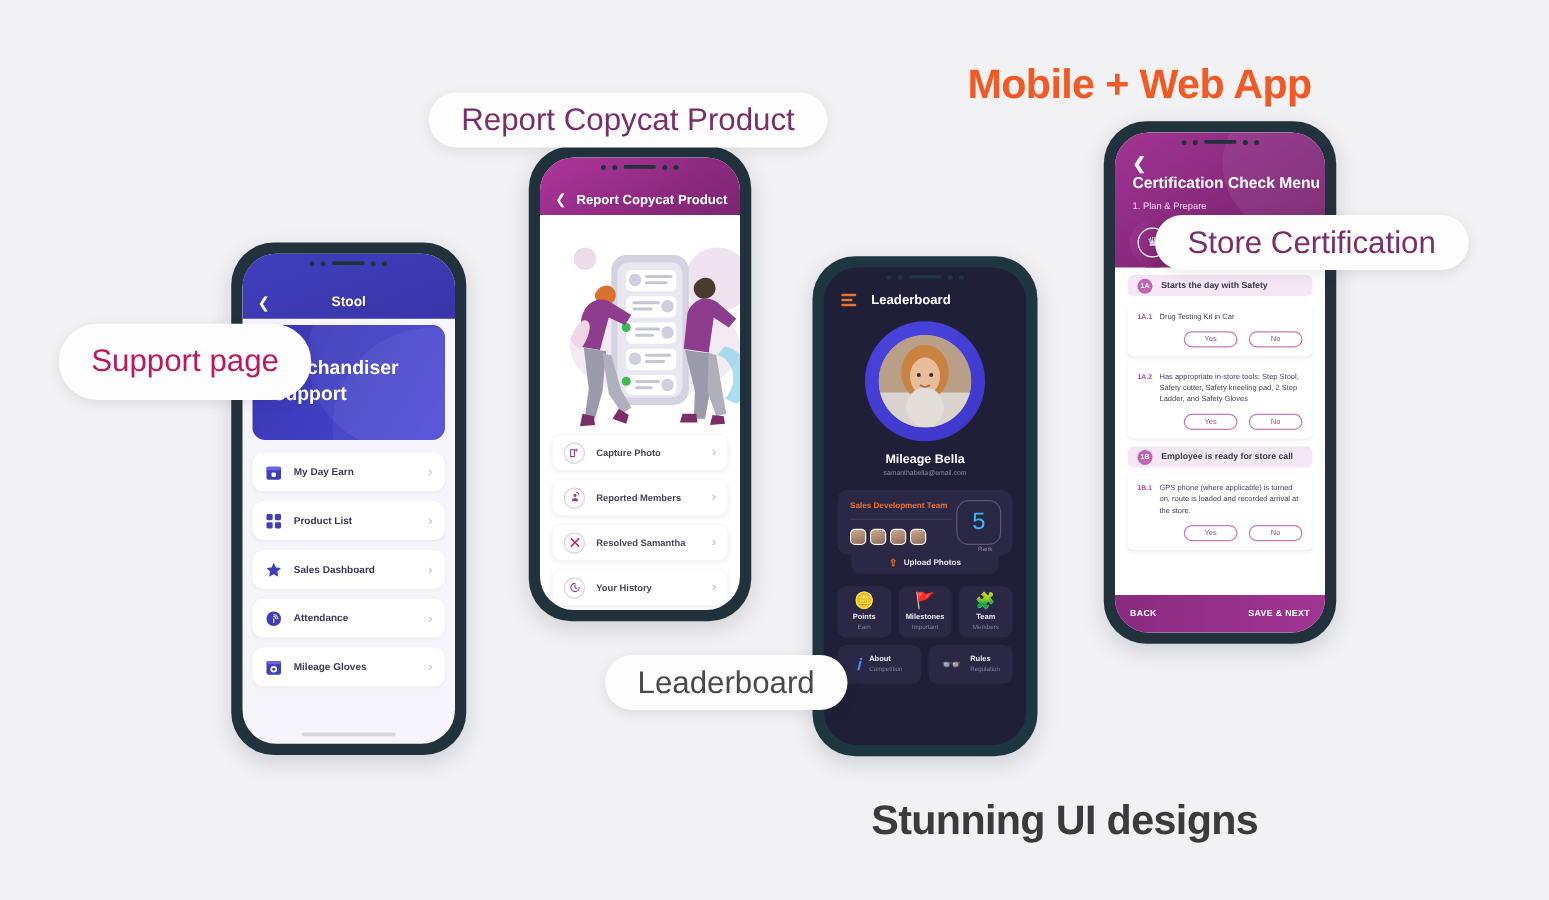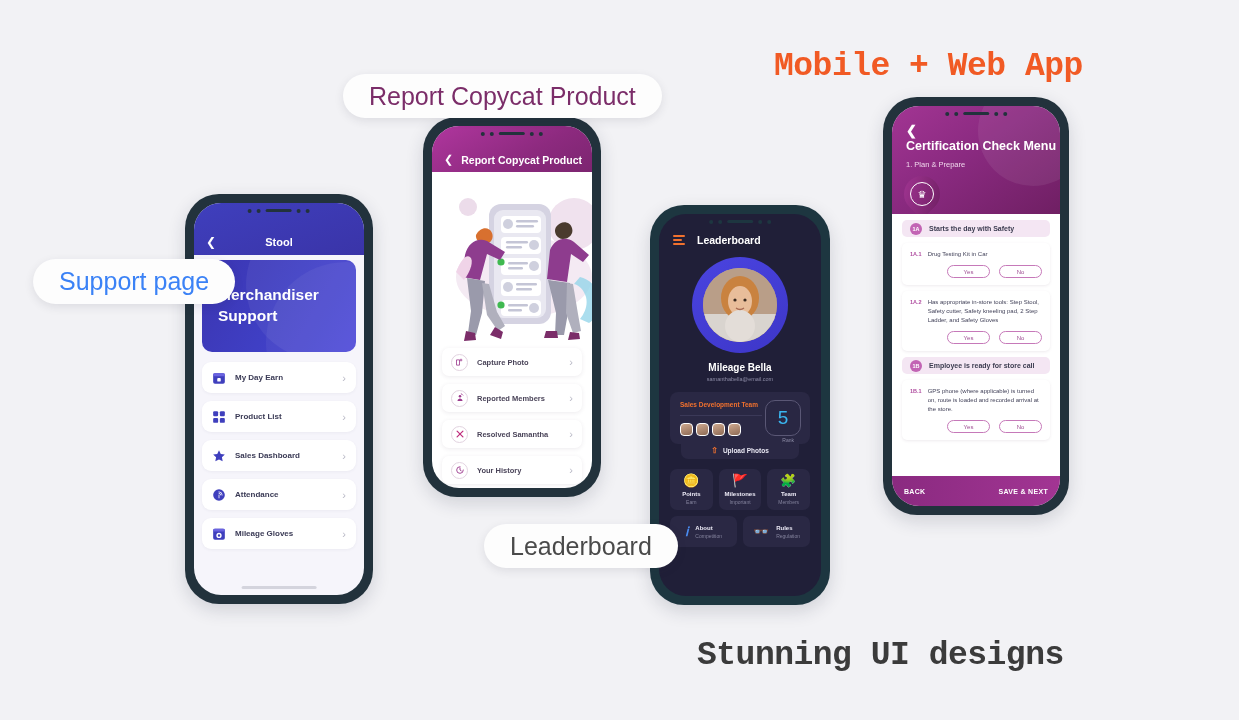--- a/index.html
+++ b/index.html
@@ -11,38 +11,37 @@
     position:relative;
   }
   .stage{position:absolute;inset:0;}
 
   
   .heading{
     position:absolute;
     font-weight:bold;
     letter-spacing:-0.5px;
     white-space:nowrap;
-    font-family:Liberation Mono, monospace;
   }
   #h-multilingual{left:31px;top:131px;font-size:33px;color:#bc3cc0;}
   #h-mobileweb{left:774px;top:48px;font-size:33px;color:#f15a24;}
   #h-stunning{left:697px;top:637px;font-size:33px;color:#3b3b3b;}
 
   .pill{
     position:absolute;
     background:#fdfdfd;
     border-radius:40px;
     display:flex;align-items:center;
     padding:0 26px;
     box-shadow:0 3px 10px rgba(40,40,60,.10);
     white-space:nowrap;
     font-size:25px;
     z-index:40;
   }
-  #p-support{left:33px;top:259px;height:45px;color:#3b82f6;}
+  #p-support{left:47px;top:259px;height:61px;color:#be185d;}
   #p-report{left:343px;top:74px;height:44px;color:#7b2d69;}
   #p-leader{left:484px;top:524px;height:44px;color:#4a4a4a;}
   #p-storecert{left:924px;top:172px;height:44px;color:#7b2d69;}
 
   
   .phone{
     position:absolute;
     background:#22323c;
     border-radius:34px;
     padding:9px;
@@ -268,20 +267,21 @@
 <body>
 
 <div class="stage">
 
   <div class="heading" id="h-mobileweb">Mobile + Web App</div>
   <div class="heading" id="h-stunning">Stunning UI designs</div>
 
   <div class="pill" id="p-support">Support page</div>
   <div class="pill" id="p-report">Report Copycat Product</div>
   <div class="pill" id="p-leader">Leaderboard</div>
+  <div class="pill" id="p-storecert">Store Certification</div>
 
   <div class="phone" id="phone1">
     <div class="screen">
       <div class="notch">
         <i></i>
           <i></i>
           <span class="bar"></span>
           <i></i>
           <i></i>
       </div>

